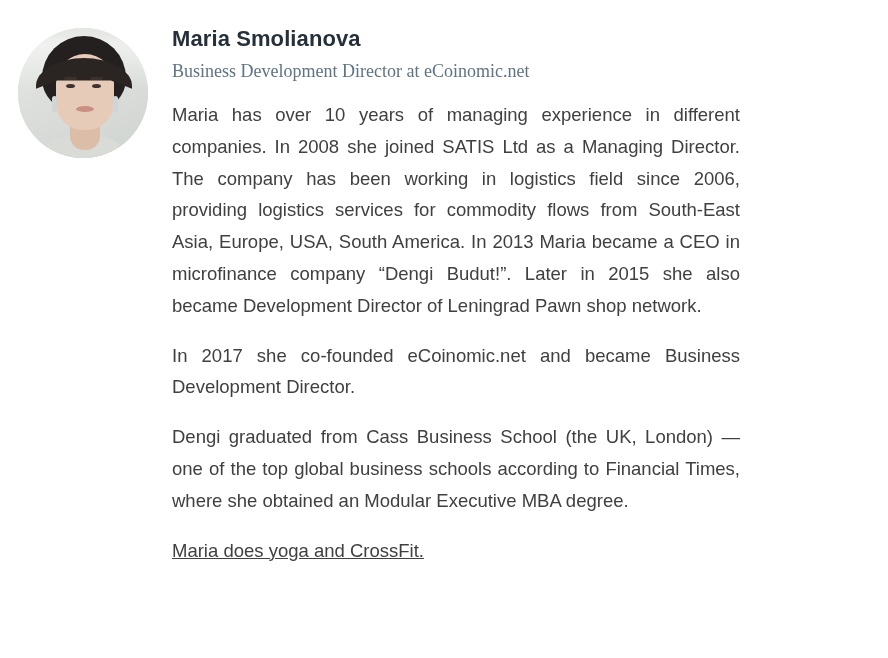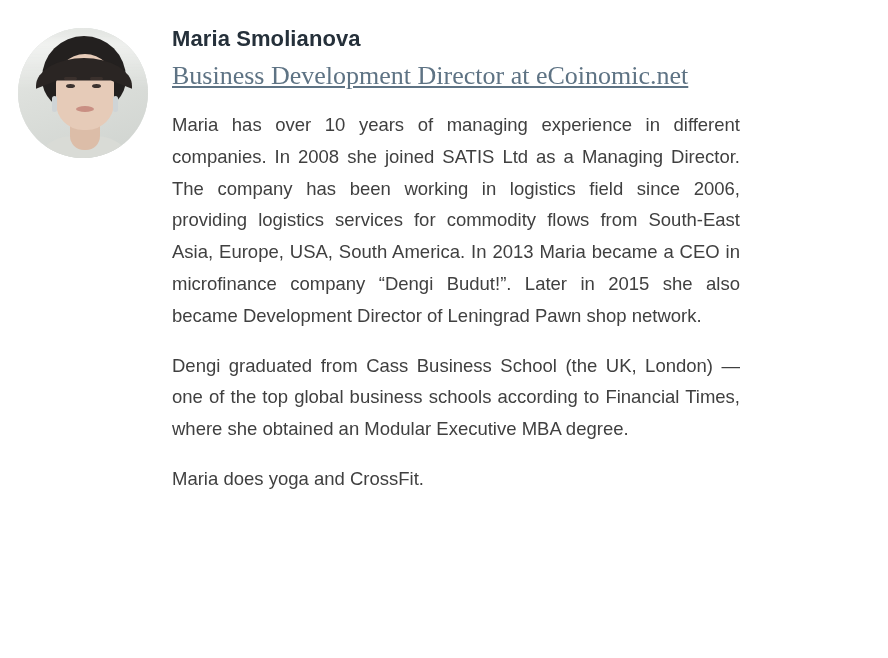--- a/index.html
+++ b/index.html
@@ -146,37 +146,37 @@
   h1.name {
     font-size: 22px;
     line-height: 1.2;
     font-weight: bold;
     margin: 0 0 8px 0;
     color: #25303a;
     letter-spacing: 0.1px;
   }
   .role {
     font-family: "Liberation Serif", serif;
-    font-size: 26px;
+    font-size: 18px;
     line-height: 1.25;
     color: #5e7384;
     margin: 0 0 16px 0;
     font-weight: normal;
-    text-decoration: underline;
   }
   p.bio {
     font-size: 18.5px;
     line-height: 1.72;
     text-align: justify;
     text-justify: inter-word;
     margin: 0 0 18px 0;
     color: #404040;
   }
   p.bio:last-child {
     margin-bottom: 12px;
+    text-decoration: underline;
   }
 </style>
 </head>
 <body>
 
 <div class="profile">
 
   <div class="avatar-wrap">
     <div class="avatar">
       <div class="av-bg"></div>
@@ -193,17 +193,18 @@
       <div class="av-earring l"></div>
       <div class="av-earring r"></div>
     </div>
   </div>
 
   <div class="content">
     <h1 class="name">Maria Smolianova</h1>
     <div class="role">Business Development Director at eCoinomic.net</div>
 
     <p class="bio">Maria has over 10 years of managing experience in different companies. In 2008 she joined SATIS Ltd as a Managing Director. The company has been working in logistics field since 2006, providing logistics services for commodity flows from South-East Asia, Europe, USA, South America. In 2013 Maria became a CEO in microfinance company “Dengi Budut!”. Later in 2015 she also became Development Director of Leningrad Pawn shop network.</p>
+    <p class="bio">In 2017 she co-founded eCoinomic.net and became Business Development Director.</p>
     <p class="bio">Dengi graduated from Cass Business School (the UK, London) — one of the top global business schools according to Financial Times, where she obtained an Modular Executive MBA degree.</p>
     <p class="bio">Maria does yoga and CrossFit.</p>
   </div>
 
 </div>
 
 </body></html>

